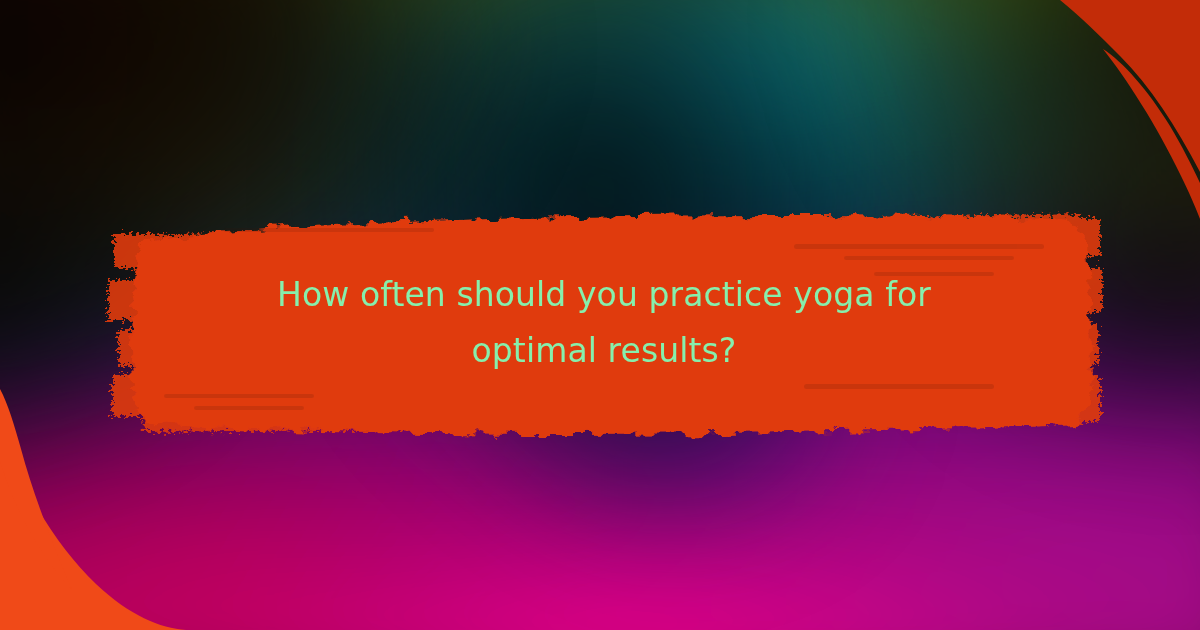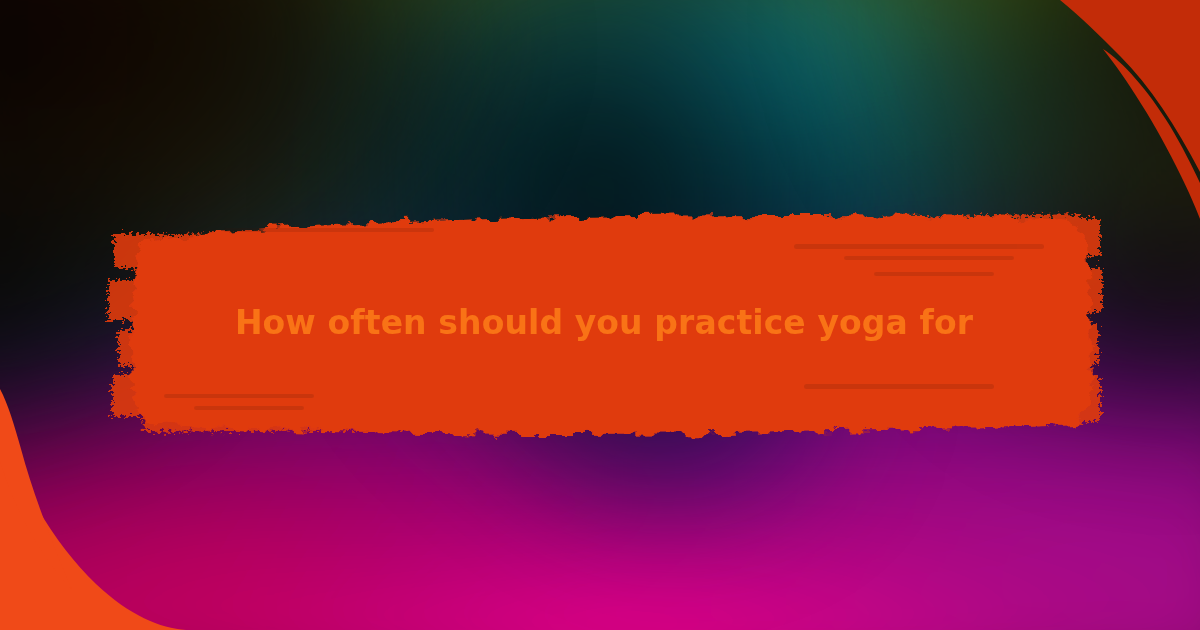--- a/index.html
+++ b/index.html
@@ -87,24 +87,24 @@
     height: 100%;
     display: flex;
     flex-direction: column;
     align-items: center;
     justify-content: center;
     gap: 2px;
     padding-top: 6px;
     box-sizing: border-box;
   }
   .banner-line {
-    color: #f97316;
+    color: #86efac;
     font-family: "DejaVu Sans", sans-serif;
     font-size: 33px;
-    font-weight: 700;
+    font-weight: 400;
     line-height: 54px;
     letter-spacing: 0.1px;
     text-align: center;
     white-space: nowrap;
   }
 </style>
 </head>
 <body>
 
 <div id="canvas">
@@ -171,16 +171,17 @@
         <rect x="770" y="74" width="120" height="4" rx="2"></rect>
         <rect x="700" y="186" width="190" height="5" rx="2.5"></rect>
         <rect x="60" y="196" width="150" height="4" rx="2"></rect>
         <rect x="90" y="208" width="110" height="4" rx="2"></rect>
         <rect x="120" y="30" width="210" height="4" rx="2"></rect>
       </g>
     </svg>
 
     <div class="banner-text">
       <div class="banner-line">How often should you practice yoga for</div>
+      <div class="banner-line">optimal results?</div>
     </div>
   </div>
 
 </div>
 
 </body></html>

